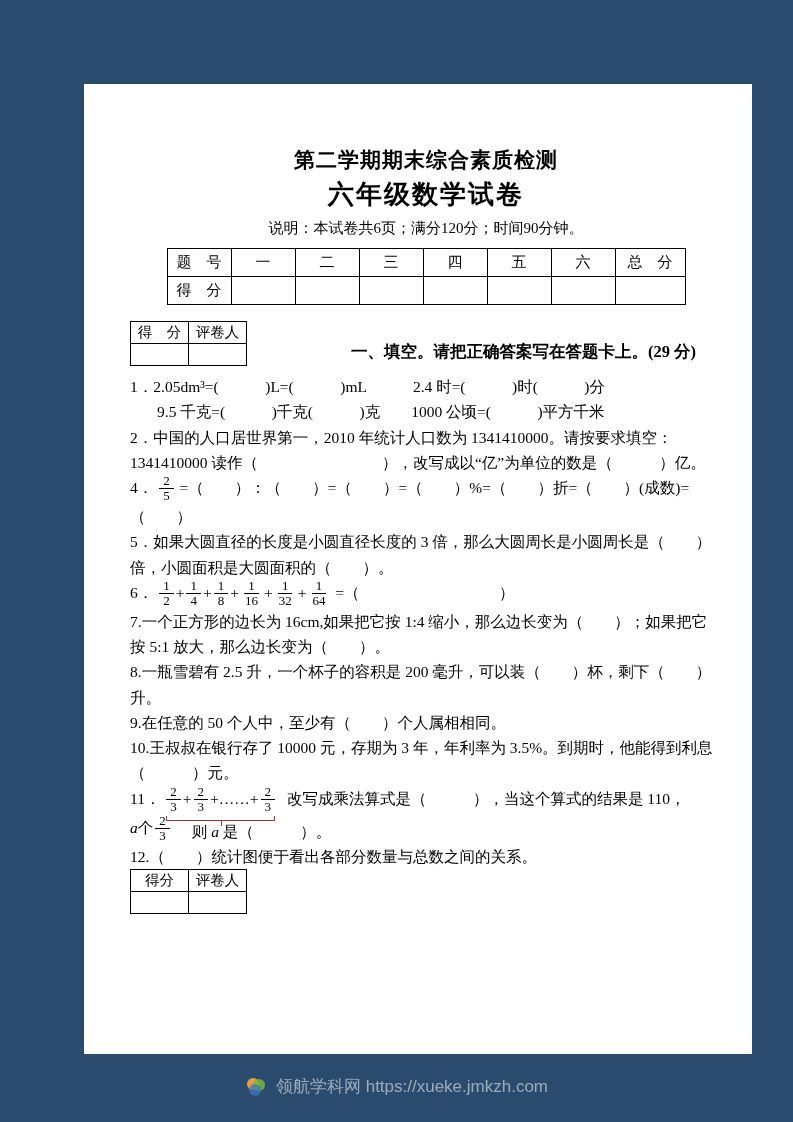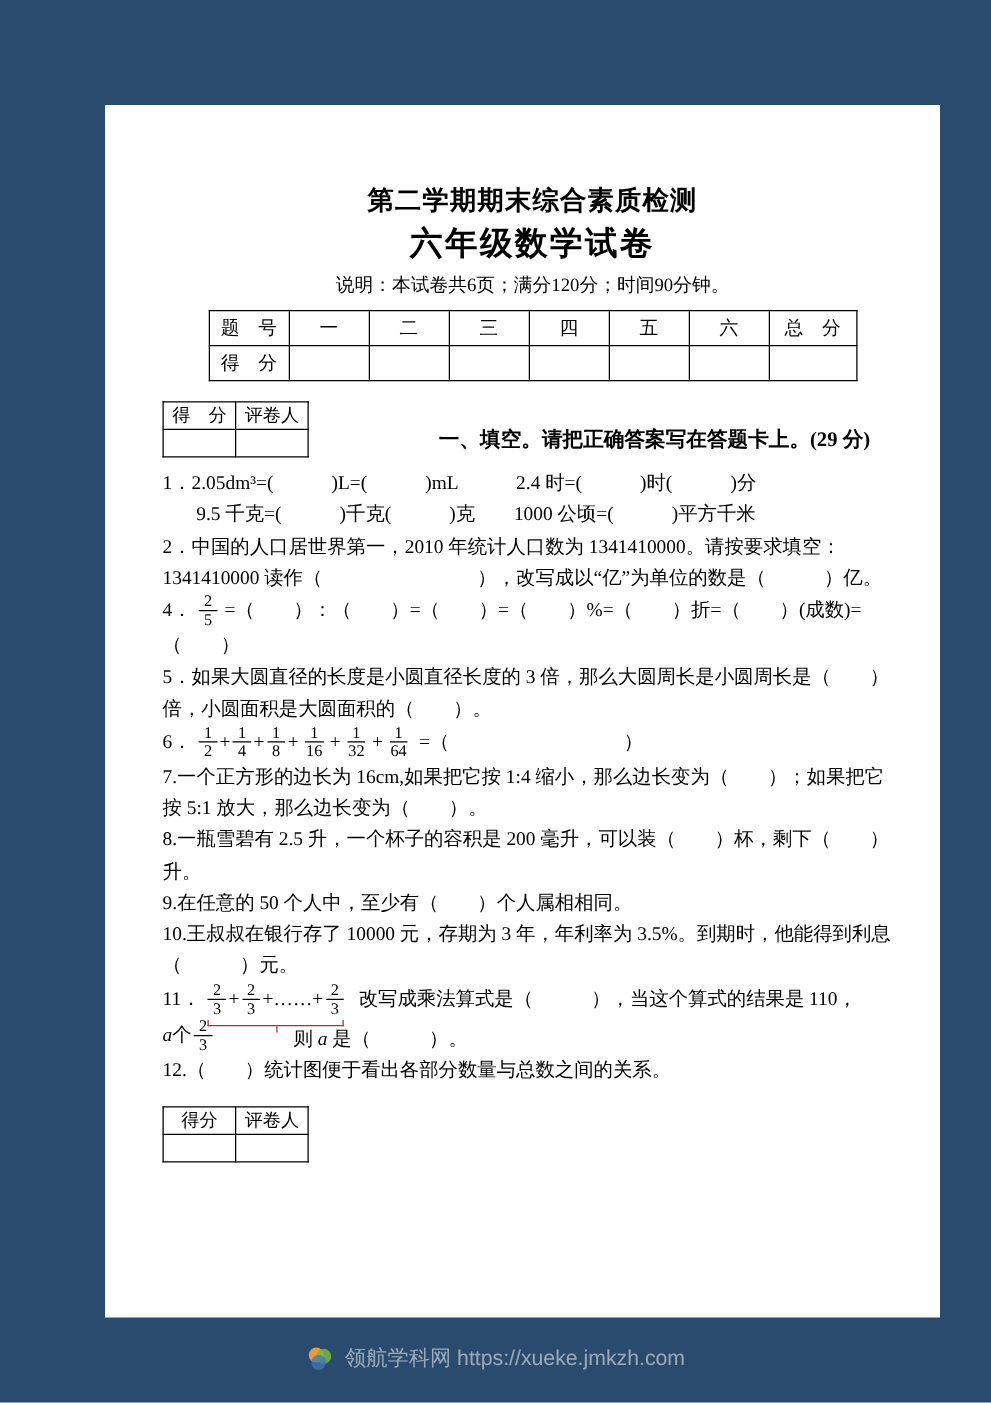--- a/index.html
+++ b/index.html
@@ -56,24 +56,24 @@
   .underbrace {
     position: absolute; left: 2px; right: 2px; bottom: -6px; height: 5px;
     border: 1.4px solid #a83232; border-top: none;
   }
   .underbrace::after {
     content: ""; position: absolute; left: 50%; bottom: -6px;
     width: 1.4px; height: 5px; background: #a83232;
   }
 
   .q11-labels { display: flex; align-items: flex-end; margin: 12px 0 3px 74px; }
-  .q11-then { margin-left: 63px; }
+  .q11-then { margin-left: 20px; }
   .varname { font-style: italic; }
 
-  .gbottom { margin-top: 16px; }
+  .gbottom { }
 
   .watermark {
     position: absolute; left: 0; width: 100%; bottom: 24px;
     display: flex; justify-content: center; align-items: center; gap: 9px;
     color: rgba(255,255,255,0.52); font-size: 17px;
     font-family: "Liberation Sans", "DejaVu Sans", sans-serif;
   }
 </style>
 </head>
 <body>

